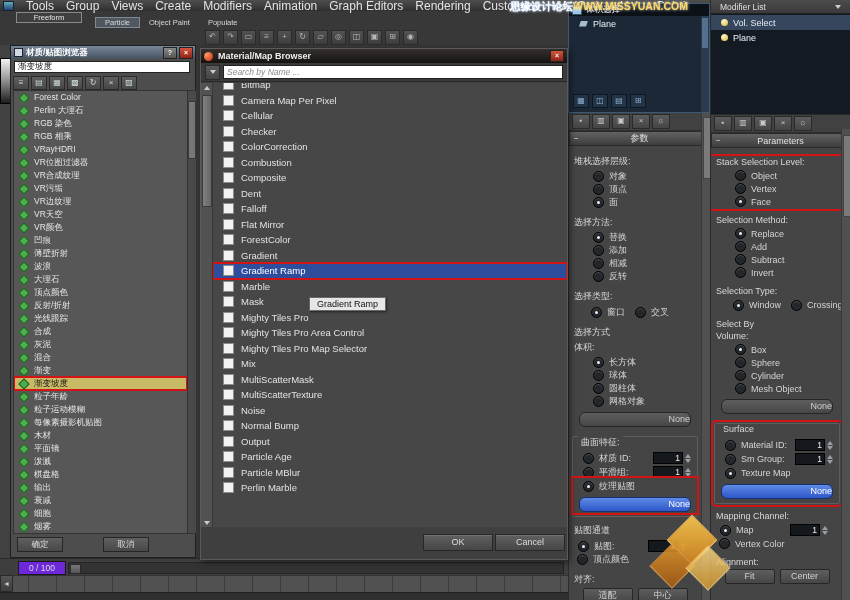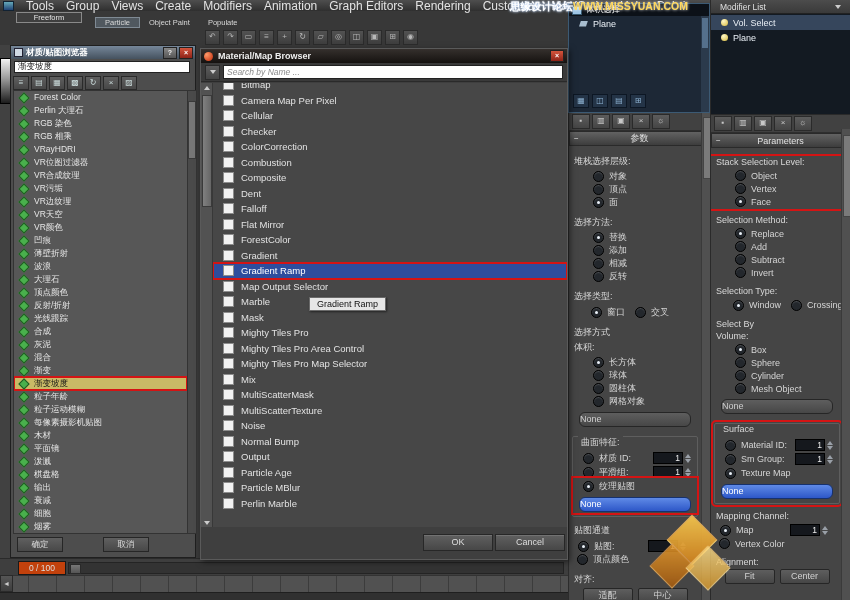--- a/index.html
+++ b/index.html
@@ -94,21 +94,21 @@
   .plabel{font-size:9px;color:#d8d8d8;margin:7px 3px 2px 5px;white-space:nowrap}
   .opt{display:flex;align-items:center;height:13px;padding-left:24px}
   .opt2{padding-left:8px;height:14px;display:inline-flex;align-items:center;margin-right:2px}
   .radio{width:9px;height:9px;border-radius:50%;background:#23272c;border:1px solid #000;
          box-shadow:inset 0 1px 1px rgba(255,255,255,.18);margin-right:5px;flex:none}
   .opt.on .radio::after,.opt2.on .radio::after,.spinrow.on .radio::after{
          content:"";display:block;width:3px;height:3px;border-radius:50%;background:#eaf1f8;margin:3px auto 0}
   .opt-label{font-size:9px;color:#d5d5d5;white-space:nowrap}
   .typerow{display:flex;padding-left:14px}
   .none-btn{display:block;margin:4px auto 0;width:110px;height:13px;background:linear-gradient(#5e5e5e,#474747);
-            border:1px solid #262626;color:#cfcfcf;font-size:9px;text-align:left;line-height:13px;border-radius:6px}
+            border:1px solid #262626;color:#cfcfcf;font-size:9px;text-align:right;line-height:13px;border-radius:6px}
   .none-btn.active{background:linear-gradient(#5f8ae6,#2d57c8);color:#fff;border-color:#16316e}
   .gbox{border:1px solid #5e5e5e;margin:9px 3px 0 3px;padding:0 1px 4px;border-radius:2px}
   .gbox-title{font-size:9px;color:#d8d8d8;display:inline-block;background:#454545;padding:0 3px;position:relative;top:-6px;left:4px}
   .spinrow{display:flex;align-items:center;height:14px;padding-left:9px;margin-top:-4px}
   .spinrow.plain{margin-top:0}
   .spinlabel{font-size:9px;color:#d5d5d5;width:54px;white-space:nowrap}
   .spinfield{width:26px;height:10px;background:#15181d;border:1px solid #000;color:#eee;font-size:8.5px;
              text-align:right;padding-right:2px;line-height:10px}
   .spinarrows{display:flex;flex-direction:column;margin-left:2px}
   .spinarrows .up{width:0;height:0;border-left:3px solid transparent;border-right:3px solid transparent;border-bottom:4px solid #9aa0a8;margin-bottom:1px}
@@ -118,21 +118,21 @@
           font-size:9px;text-align:center;line-height:13px;border-radius:2px}
   .modlist-bar{height:13px;background:linear-gradient(#4c4c4c,#3a3a3a);border-bottom:1px solid #222;display:flex;
                align-items:center;font-size:8.5px;color:#e0e0e0;padding:0 9px}
   .modlist-bar .spacer{flex:1}
   #en-stack{height:99px;background:#131a22;border-bottom:1px solid #2a2a2a;padding-top:1px}
   .col-scroll{position:absolute;right:0;top:0;width:8px;background:#505050;border-left:1px solid #3a3a3a}
   .col-scroll .th{position:absolute;left:1px;width:6px;background:#7a7a7a;border:1px solid #444}
   .annot{outline:2px solid #d41414;outline-offset:1px}
   
   #timeslider{position:absolute;left:0;top:558px;width:568px;height:17px;background:#3e3e3e;border-top:1px solid #2a2a2a}
-  #frame-box{position:absolute;left:18px;top:2px;width:46px;height:12px;background:#c2410c;border:1px solid #191919;
+  #frame-box{position:absolute;left:18px;top:2px;width:46px;height:12px;background:#6d28d9;border:1px solid #191919;
              color:#ddd;font-size:8.5px;text-align:center;line-height:12px}
   #slider-track{position:absolute;left:68px;top:3px;width:494px;height:10px;background:#333;border:1px solid #242424}
   #slider-handle{position:absolute;left:1px;top:1px;width:9px;height:8px;background:linear-gradient(#777,#555);border:1px solid #2a2a2a}
   #trackbar{position:absolute;left:0;top:575px;width:568px;height:17px;background:#515151;border-top:1px solid #333;border-bottom:1px solid #2c2c2c;
             background-image:repeating-linear-gradient(90deg,#3c3c3c 0 1px,transparent 1px 28px)}
   #tb-arrow{position:absolute;left:0;top:575px;width:13px;height:17px;background:linear-gradient(#555,#3e3e3e);
             border:1px solid #2a2a2a;color:#ccc;font-size:7px;text-align:center;line-height:16px;box-sizing:border-box}
   #status-strip{position:absolute;left:0;top:592px;width:568px;height:8px;background:#303030;border-top:1px solid #1f1f1f}
   
   #wm{position:absolute;left:510px;top:0;z-index:90;font-size:10.5px;font-weight:bold;white-space:nowrap;pointer-events:none}
@@ -475,24 +475,20 @@
         <div class="drow">
           <span class="dcheck"></span>
           <span>Gradient</span>
         </div>
 
         <div class="drow on">
           <span class="dcheck"></span>
           <span>Gradient Ramp</span>
         </div>
 
-        <div class="drow">
-          <span class="dcheck"></span>
-          <span>Map Output Selector</span>
-        </div>
 
         <div class="drow">
           <span class="dcheck"></span>
           <span>Marble</span>
         </div>
 
         <div class="drow">
           <span class="dcheck"></span>
           <span>Mask</span>
         </div>

